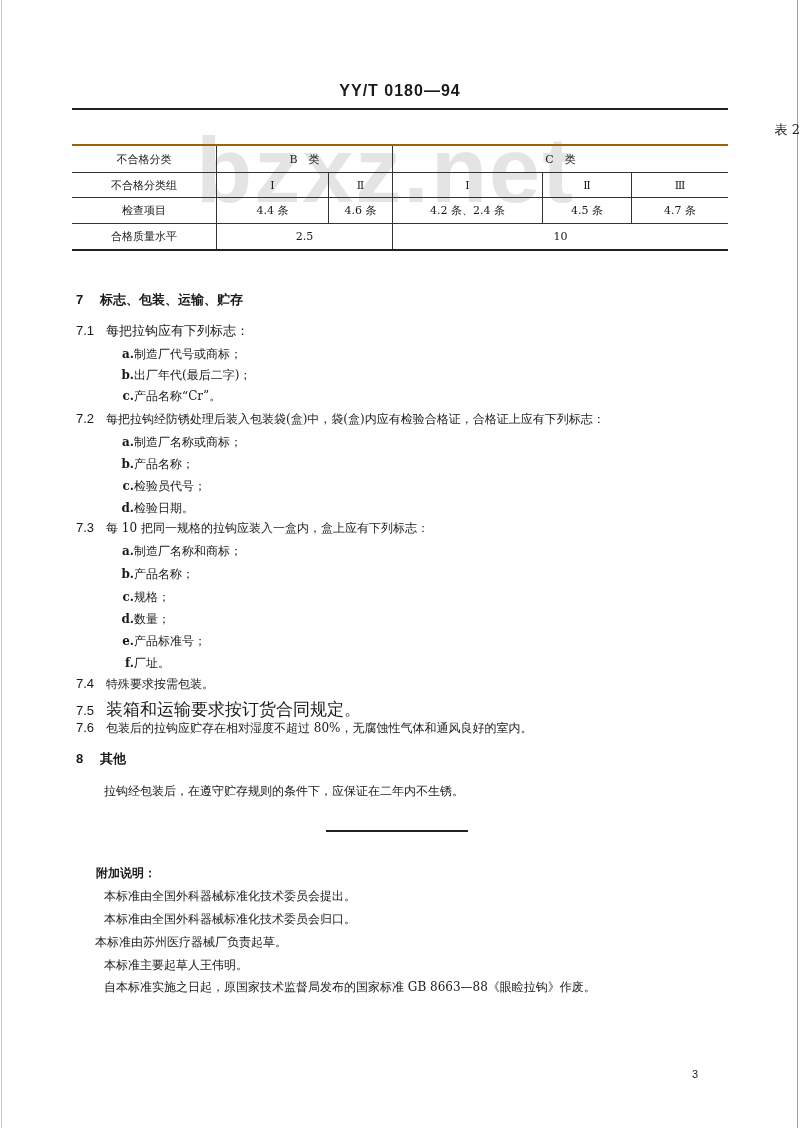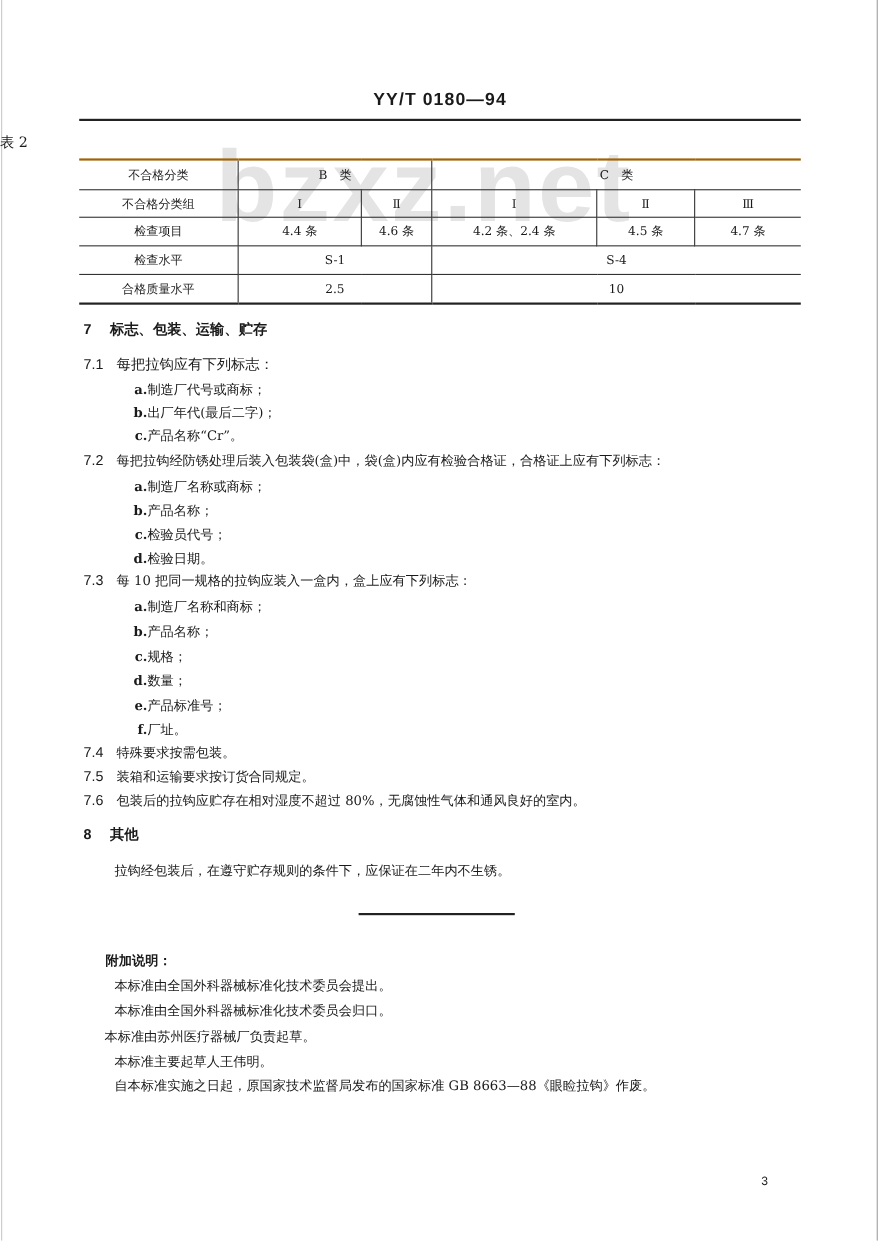--- a/index.html
+++ b/index.html
@@ -11,21 +11,21 @@
   .edge-left { position: absolute; left: 1px; top: 0; width: 1px; height: 1128px; background: #c8c8c8; }
   .edge-right { position: absolute; left: 797px; top: 0; width: 1px; height: 1128px; background: #a0a0a0; }
 
   .header-code {
     position: absolute; top: 82px; left: 0; width: 800px; text-align: center;
     font-family: "Liberation Sans", sans-serif; font-size: 16px; letter-spacing: 1px; font-weight: bold;
   }
   .header-rule { position: absolute; top: 108px; left: 72px; width: 656px; height: 2px; background: #222; }
 
   .table-caption {
-    position: absolute; top: 121px; left: 0; width: 800px; text-align: left; font-size: 13px;
+    position: absolute; top: 121px; left: 0; width: 800px; text-align: right; font-size: 13px;
   }
 
   .watermark {
     position: absolute; left: 196px; top: 124px; font-family: "Liberation Sans", sans-serif;
     font-weight: bold; font-size: 92px; color: #dcdcdc; opacity: 0.75; letter-spacing: 2px; z-index: 0;
     line-height: 1;
   }
 
   table.spec {
     position: absolute; top: 144px; left: 72px; width: 656px; border-collapse: collapse;
@@ -89,25 +89,20 @@
     <td>Ⅲ</td>
   </tr>
   <tr class="r3">
     <td class="lbl">检查项目</td>
     <td>4.4 条</td>
     <td>4.6 条</td>
     <td>4.2 条、2.4 条</td>
     <td>4.5 条</td>
     <td>4.7 条</td>
   </tr>
-  <tr class="r4">
-    <td class="lbl">检查水平</td>
-    <td colspan="2">S-1</td>
-    <td colspan="3">S-4</td>
-  </tr>
   <tr class="r5">
     <td class="lbl">合格质量水平</td>
     <td colspan="2">2.5</td>
     <td colspan="3">10</td>
   </tr>
 </tbody>
   </table>
 
 <div class="sec" style="top:291px">
   <span class="num num-main sec-title">7</span><span class="sec-title">标志、包装、运输、贮存</span>
@@ -135,21 +130,21 @@
 <div class="item" style="top:566px"><span class="letter">b.</span><span>产品名称；</span></div>
 <div class="item" style="top:589px"><span class="letter">c.</span><span>规格；</span></div>
 <div class="item" style="top:611px"><span class="letter">d.</span><span>数量；</span></div>
 <div class="item" style="top:633px"><span class="letter">e.</span><span>产品标准号；</span></div>
 <div class="item" style="top:655px"><span class="letter">f.</span><span>厂址。</span></div>
 
 <div class="sec" style="top:676px">
   <span class="num num-sub">7.4</span><span style="font-size:12px">特殊要求按需包装。</span>
 </div>
 <div class="sec" style="top:698px">
-  <span class="num num-sub">7.5</span><span style="font-size:12px">装箱和运输要求按订货合同规定。</span>
+  <span class="num num-sub">7.5</span><span style="font-size:17px">装箱和运输要求按订货合同规定。</span>
 </div>
 <div class="sec" style="top:720px">
   <span class="num num-sub">7.6</span><span style="font-size:12px">包装后的拉钩应贮存在相对湿度不超过 80%，无腐蚀性气体和通风良好的室内。</span>
 </div>
 
 <div class="sec" style="top:750px">
   <span class="num num-main sec-title">8</span><span class="sec-title">其他</span>
 </div>
 <div class="plain" style="top:783px; left:104px">拉钩经包装后，在遵守贮存规则的条件下，应保证在二年内不生锈。</div>
 

